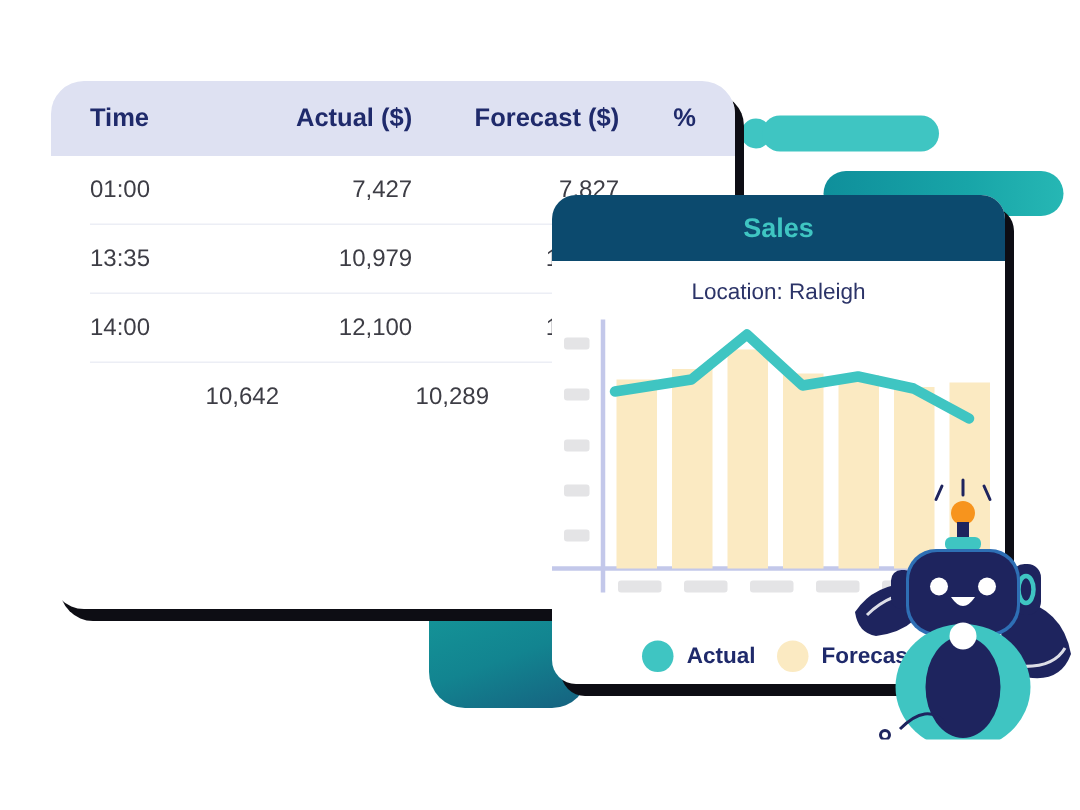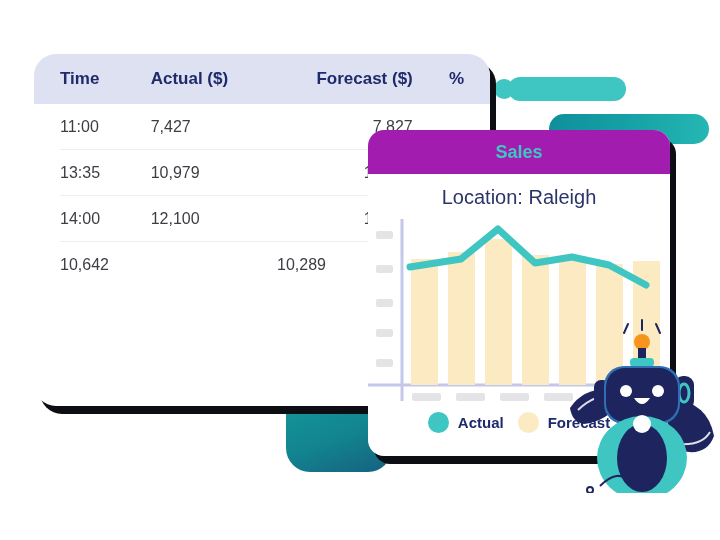--- a/index.html
+++ b/index.html
@@ -67,21 +67,21 @@
     height: 50px;
     background: #dee1f2;
     padding: 0 26px;
   }
   .table-head .th {
     font-size: 17px;
     font-weight: bold;
     color: #1f2a6b;
   }
   .col-time   { width: 92px; text-align: left; }
-  .col-actual { width: 126px; }
+  .col-actual { width: 126px; text-align: right; }
   .col-fore   { width: 140px; text-align: right; }
   .col-pct    { width: 52px; text-align: right; }
 
   .table-body { padding: 0 26px; }
   .trow {
     display: flex;
     align-items: center;
     height: 45px;
     border-bottom: 1px solid #eceef5;
     font-size: 16px;
@@ -94,50 +94,50 @@
     position: absolute;
     left: 368px; top: 130px;
     width: 302px; height: 326px;
     background: #ffffff;
     border-radius: 16px;
     box-shadow: 6px 8px 0 0 #0d0d14;
     overflow: hidden;
   }
   .sales-header {
     height: 44px;
-    background: #a21caf;
+    background: #0c4a6e;
     display: flex;
     align-items: center;
     justify-content: center;
   }
   .sales-title {
     color: #3fc5c2;
     font-size: 18px;
     font-weight: bold;
   }
   .sales-sub {
     text-align: center;
     margin-top: 12px;
-    font-size: 20px;
+    font-size: 15px;
     color: #2c3468;
   }
   .chart-wrap {
     position: relative;
     width: 302px;
     height: 192px;
     margin-top: 6px;
   }
   .chart-svg { display: block; }
 
   .legend {
     display: flex;
     align-items: flex-end;
     justify-content: center;
     gap: 14px;
-    margin-top: 5px;
+    margin-top: 26px;
   }
   .legend-item {
     display: flex;
     align-items: center;
     gap: 9px;
   }
   .legend-swatch {
     width: 21px; height: 21px;
     border-radius: 50%;
   }
@@ -168,21 +168,21 @@
 
     <div class="table-head">
       <div class="th col-time">Time</div>
       <div class="th col-actual">Actual ($)</div>
       <div class="th col-fore">Forecast ($)</div>
       <div class="th col-pct">%</div>
     </div>
 
     <div class="table-body">
       <div class="trow">
-        <div class="col-time">11:00</div>
+        <div class="col-time">01:00</div>
         <div class="col-actual">7,427</div>
         <div class="col-fore">7,827</div>
         <div class="col-pct"></div>
       </div>
       <div class="trow">
         <div class="col-time">13:35</div>
         <div class="col-actual">10,979</div>
         <div class="col-fore">10,289</div>
         <div class="col-pct"></div>
       </div>

